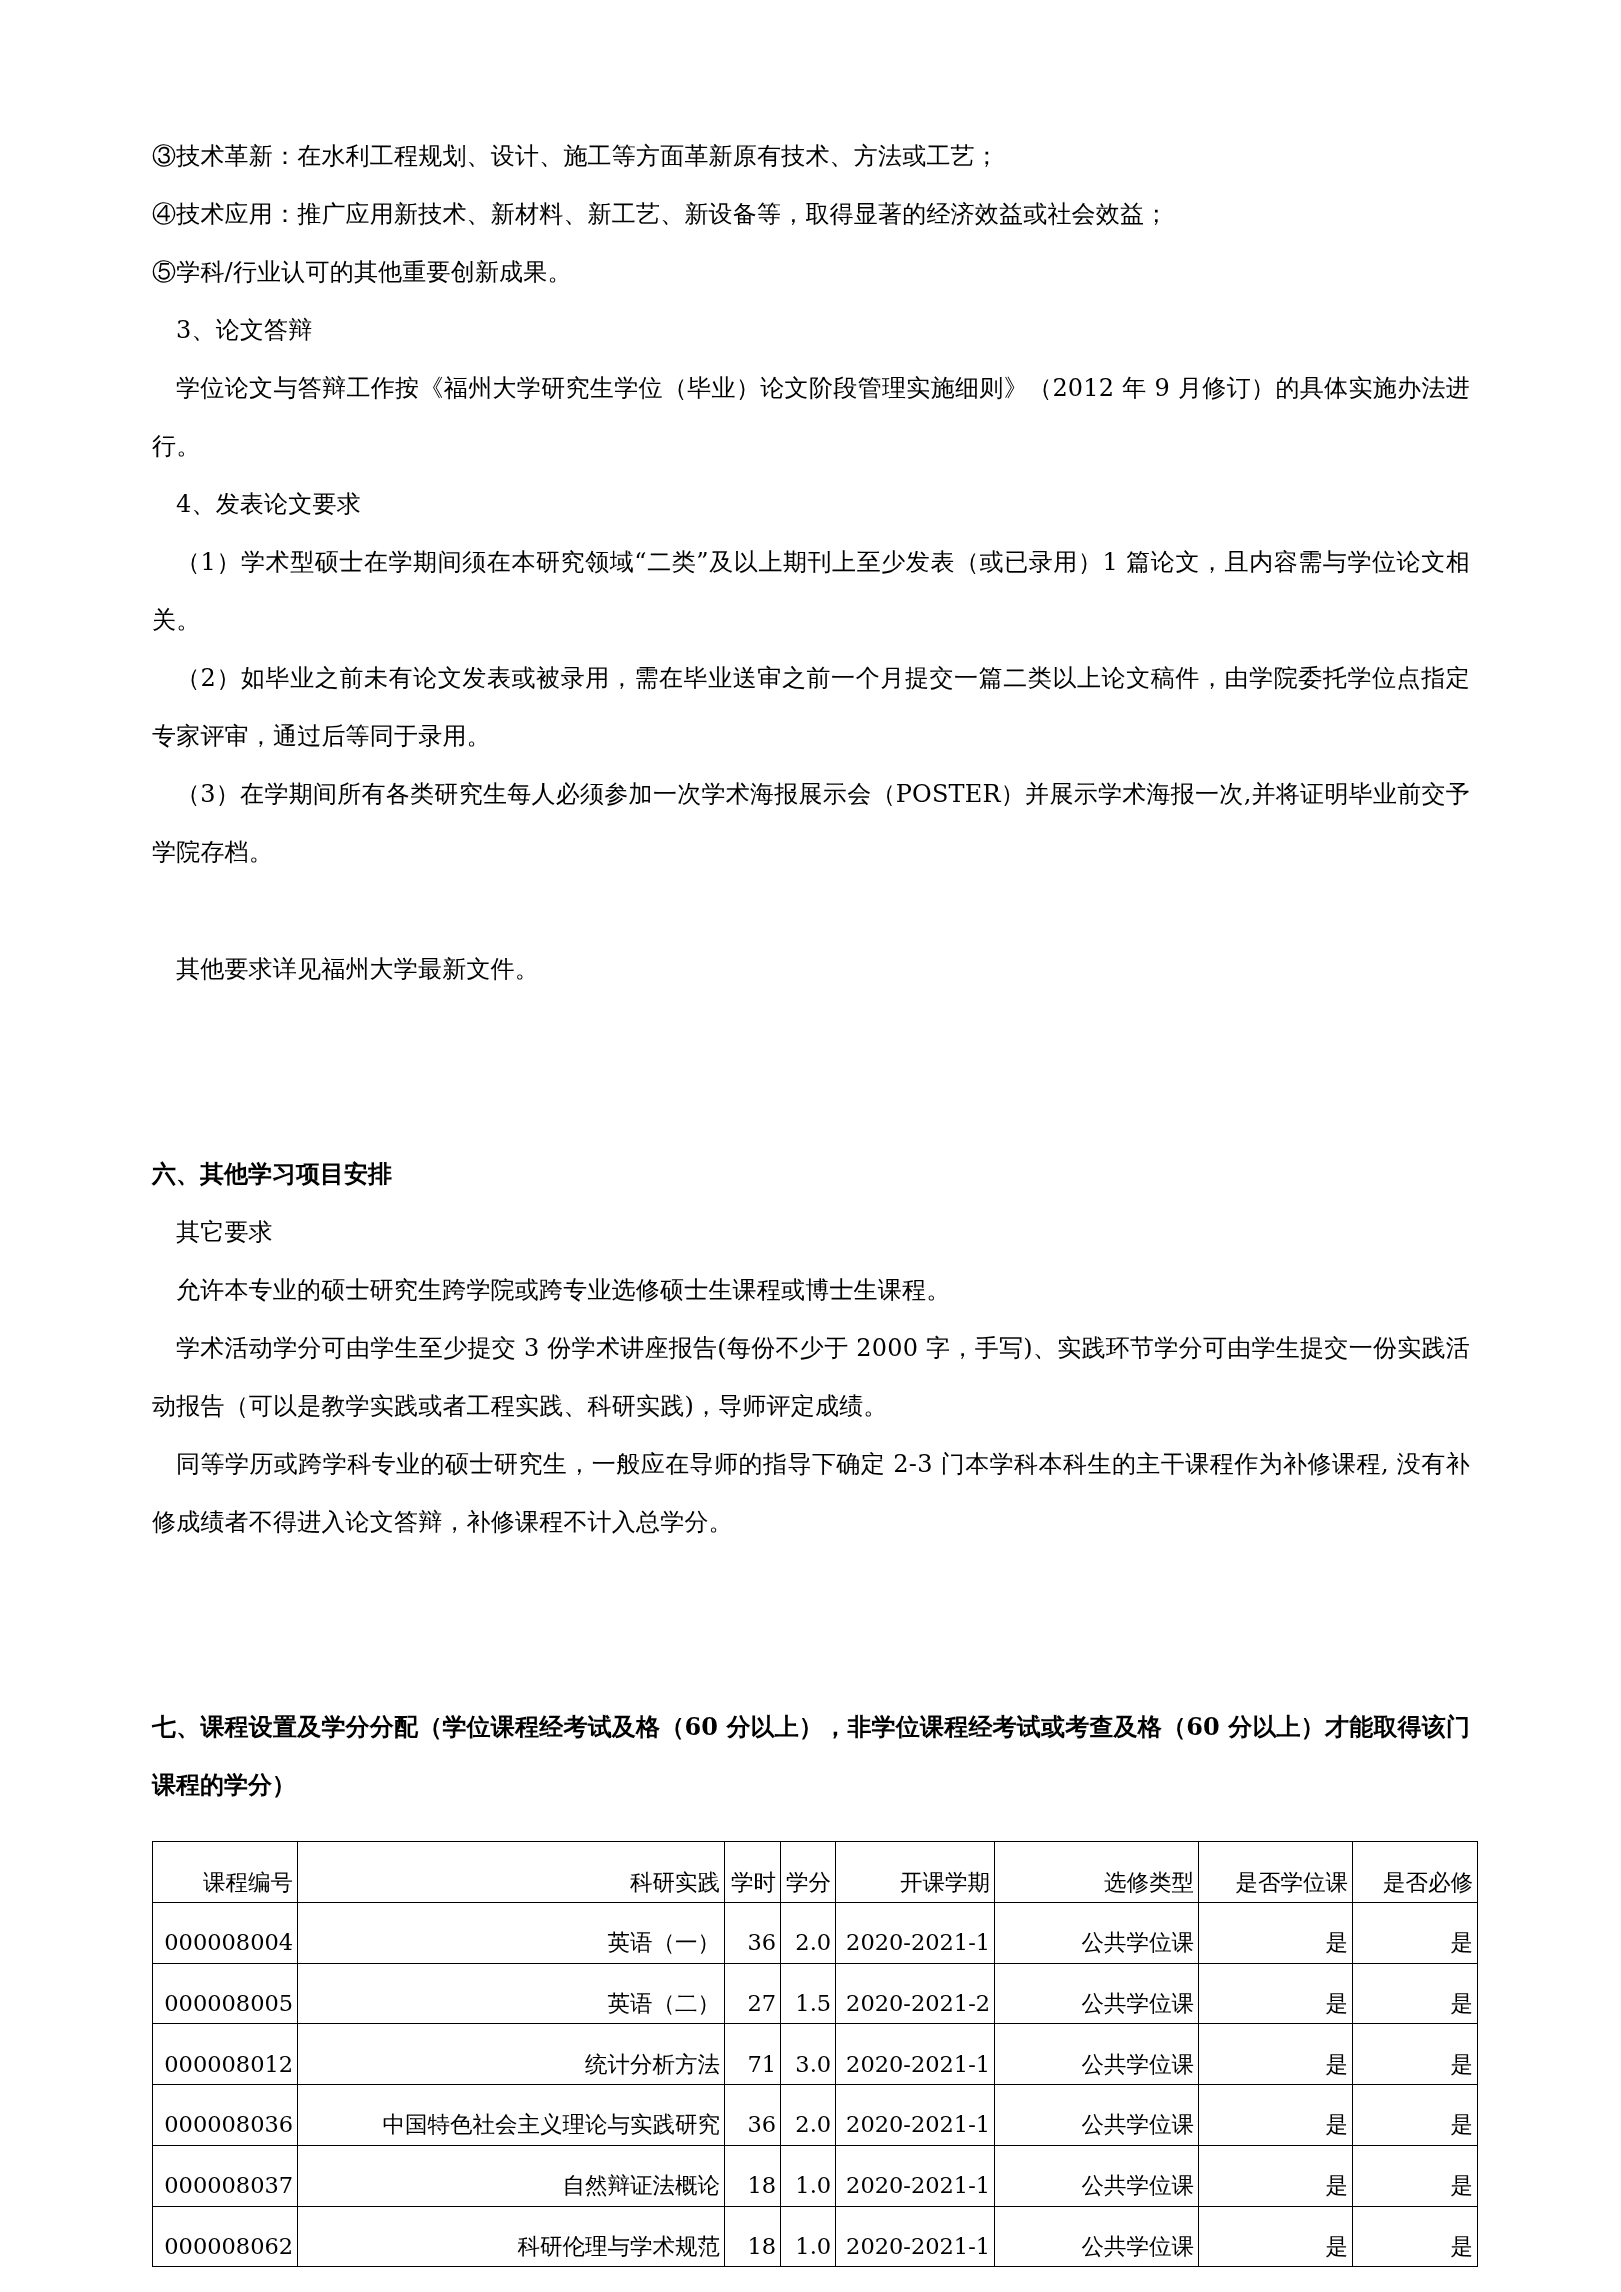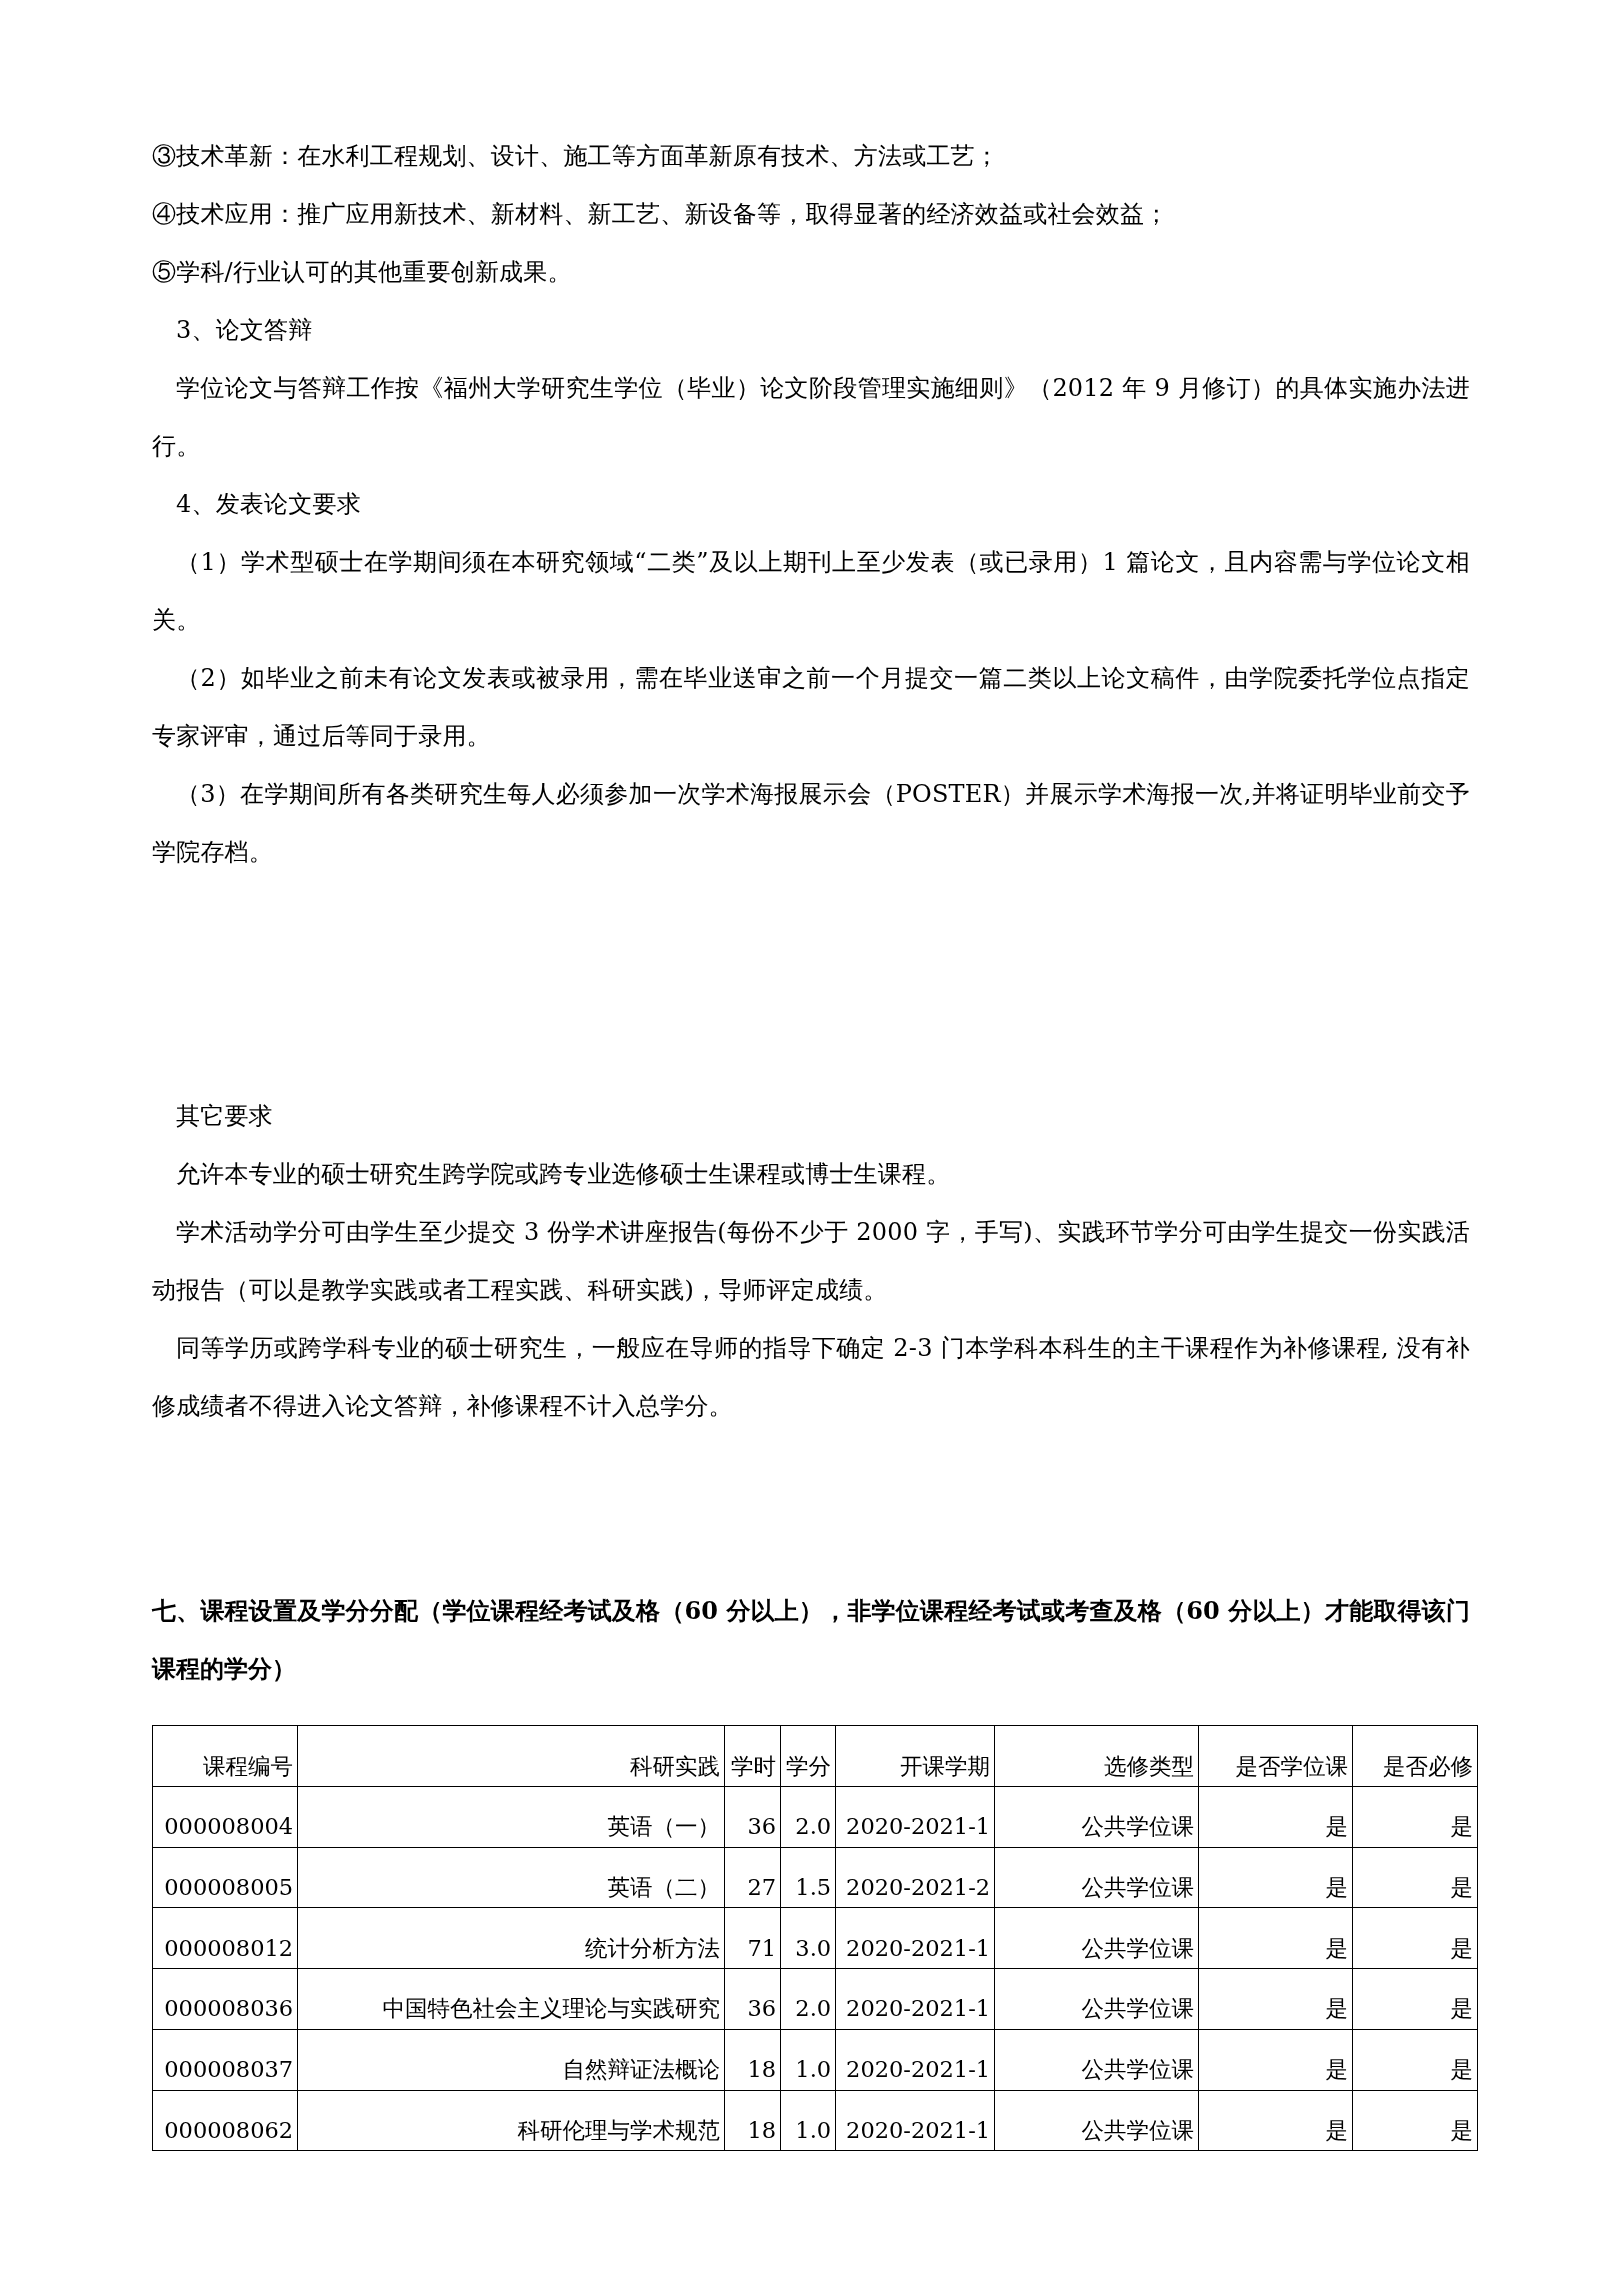--- a/index.html
+++ b/index.html
@@ -98,23 +98,25 @@
     <p class="para indent-1">3、论文答辩</p>
     <p class="para indent-1">学位论文与答辩工作按《福州大学研究生学位（毕业）论文阶段管理实施细则》（2012 年 9 月修订）的具体实施办法进行。</p>
 
     <p class="para indent-1">4、发表论文要求</p>
     <p class="para indent-1">（1）学术型硕士在学期间须在本研究领域“二类”及以上期刊上至少发表（或已录用）1 篇论文，且内容需与学位论文相关。</p>
     <p class="para indent-1">（2）如毕业之前未有论文发表或被录用，需在毕业送审之前一个月提交一篇二类以上论文稿件，由学院委托学位点指定专家评审，通过后等同于录用。</p>
     <p class="para indent-1">（3）在学期间所有各类研究生每人必须参加一次学术海报展示会（POSTER）并展示学术海报一次,并将证明毕业前交予学院存档。</p>
 
     <div class="spacer-md"></div>
 
+    <p class="para indent-1">其他要求详见福州大学最新文件。</p>
 
     <div class="spacer-xl"></div>
 
+    <p class="heading">六、其他学习项目安排</p>
     <p class="para indent-1">其它要求</p>
     <p class="para indent-1">允许本专业的硕士研究生跨学院或跨专业选修硕士生课程或博士生课程。</p>
     <p class="para indent-1">学术活动学分可由学生至少提交 3 份学术讲座报告(每份不少于 2000 字，手写)、实践环节学分可由学生提交一份实践活动报告（可以是教学实践或者工程实践、科研实践)，导师评定成绩。</p>
     <p class="para indent-1">同等学历或跨学科专业的硕士研究生，一般应在导师的指导下确定 2-3 门本学科本科生的主干课程作为补修课程, 没有补修成绩者不得进入论文答辩，补修课程不计入总学分。</p>
 
     <div class="spacer-xl"></div>
 
     <p class="heading">七、课程设置及学分分配（学位课程经考试及格（60 分以上），非学位课程经考试或考查及格（60 分以上）才能取得该门课程的学分）</p>
 
     <div class="spacer-sm"></div>

